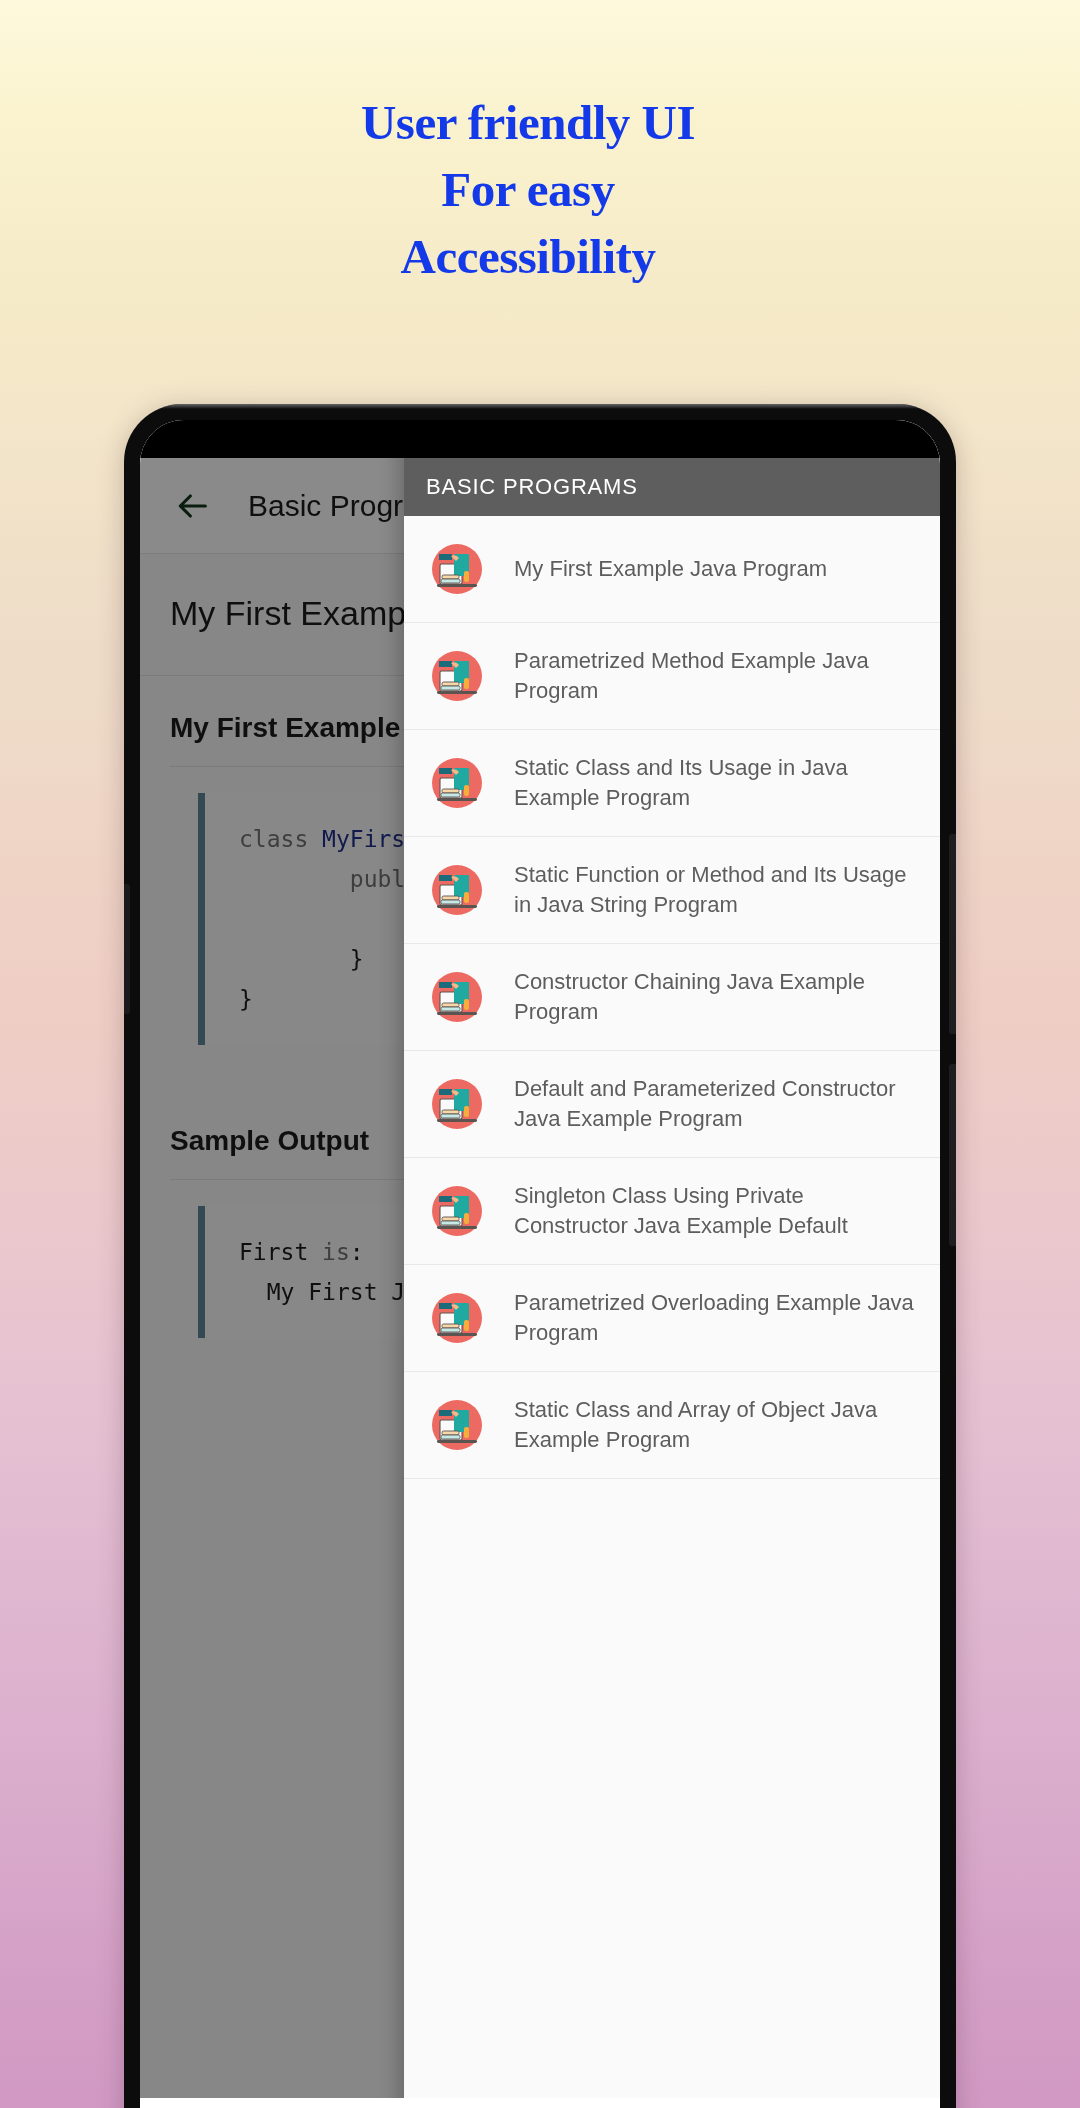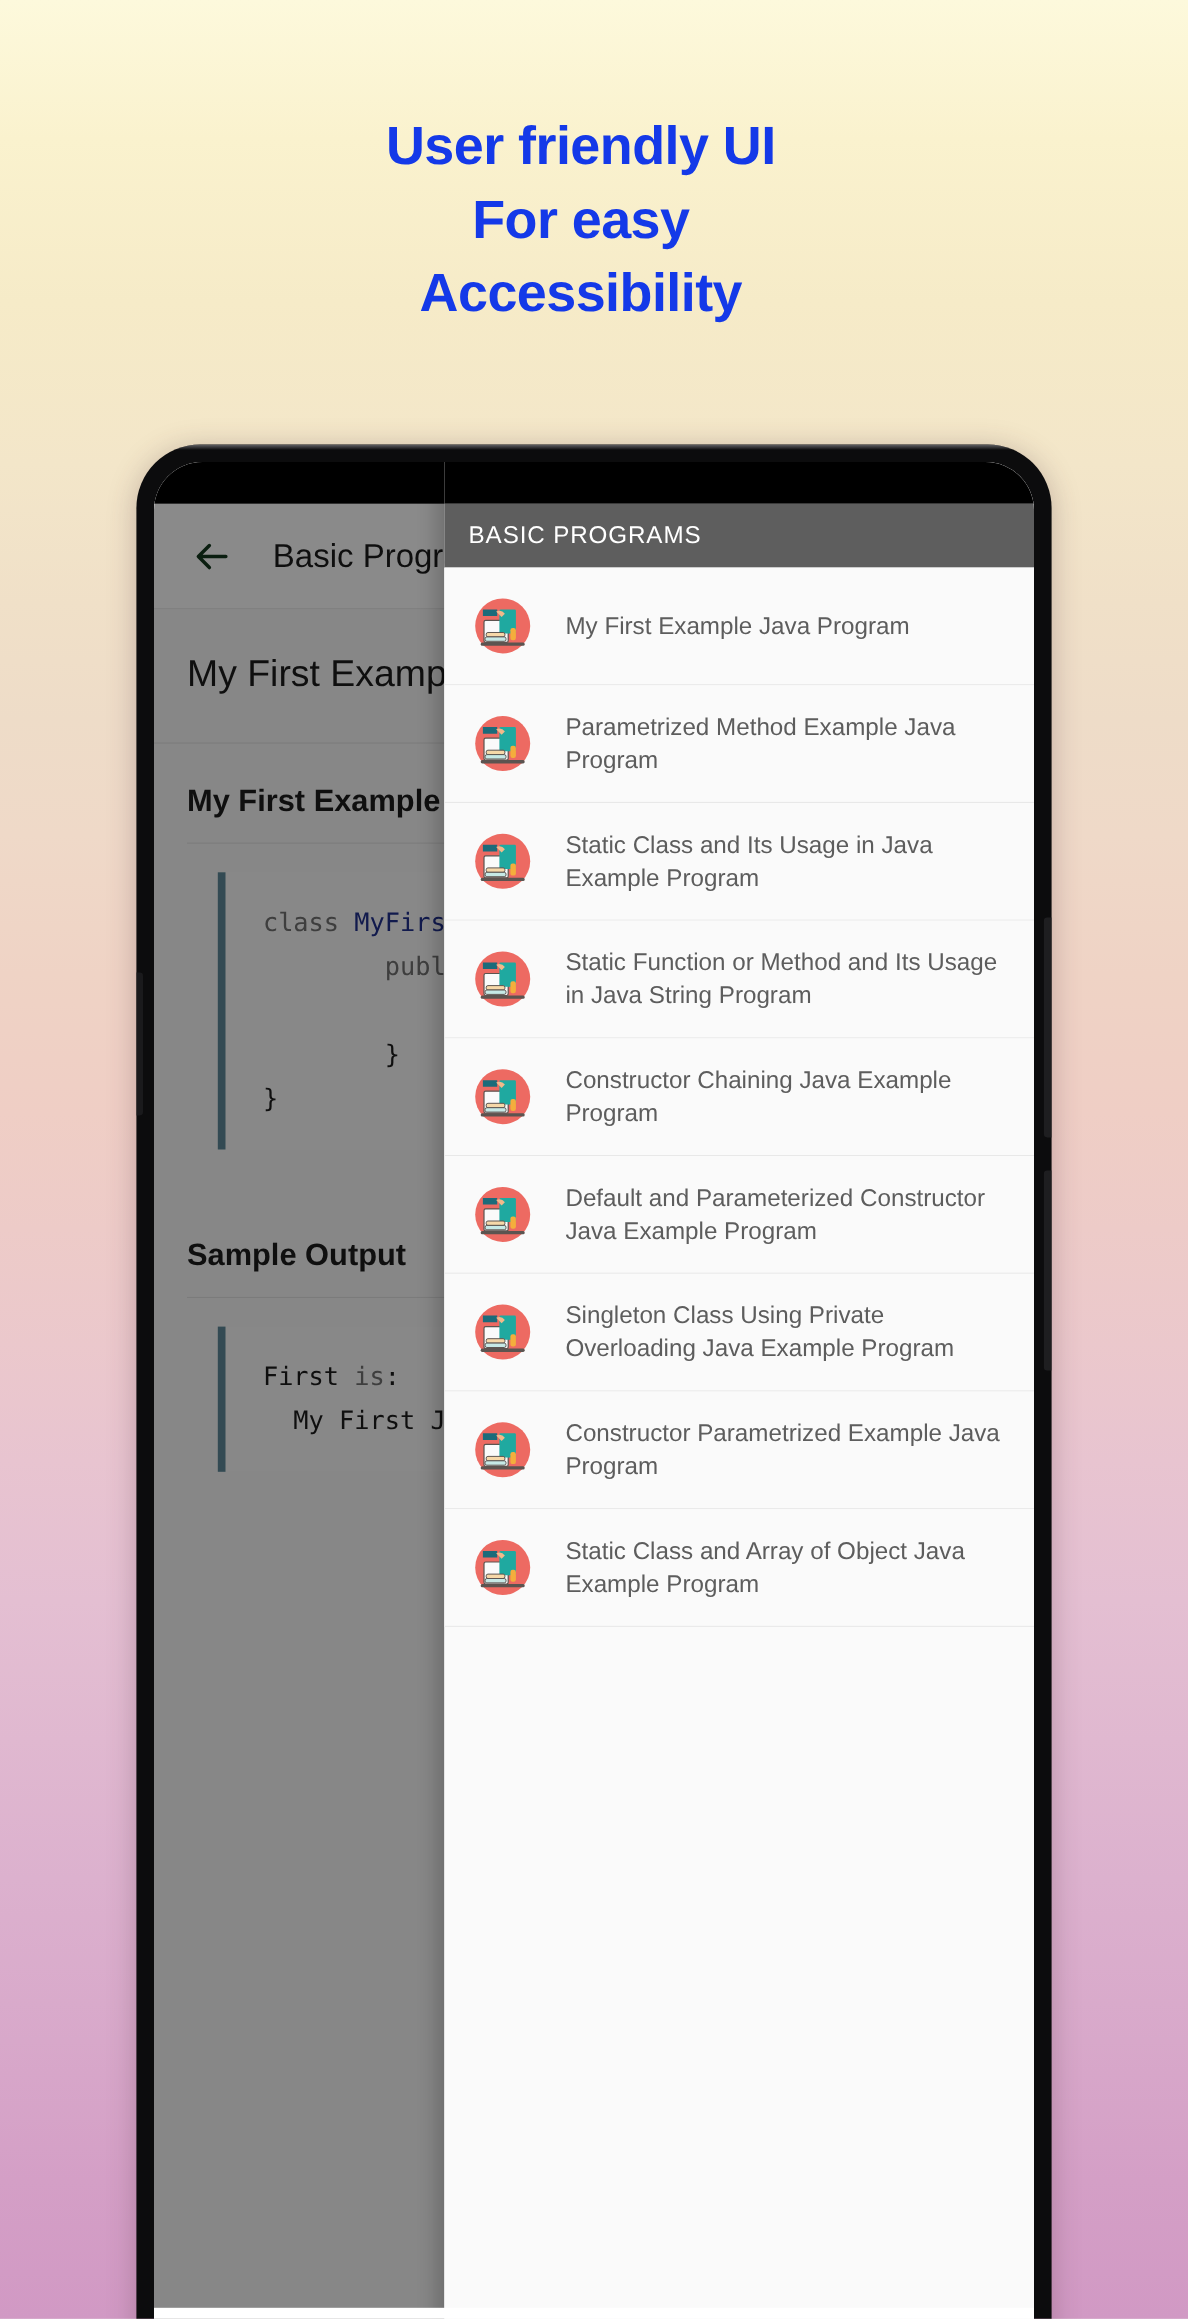--- a/index.html
+++ b/index.html
@@ -30,26 +30,26 @@
         #DCB1CE 81%,
         #D8A8CA 88%,
         #D49FC6 94%,
         #D199C4 100%);
     position: relative;
   }
 
   
   .headline {
     position: absolute;
-    top: 100px;
+    top: 89px;
     left: 0;
     width: 1056px;
     text-align: center;
     color: #1439E8;
-    font-family: Liberation Sans, sans-serif;
+    font-family: Liberation Serif, serif;
     font-weight: bold;
     font-size: 49px;
     line-height: 67px;
     letter-spacing: -0.5px;
   }
   .headline .hl-line { display: block; }
 
   
   .phone {
     position: absolute;
@@ -456,38 +456,38 @@
               <rect x="14" y="26" width="22" height="20" rx="1.5" fill="#FAFAFA" stroke="#5C5450" stroke-width="1.1"></rect>
               <rect x="28" y="16" width="15" height="22" rx="1.2" fill="#1FA9A0"></rect>
               <path d="M13 16 h13 v6 h-13 z" fill="#1C6B7A"></path>
               <path d="M25 18 q5 -2 8 2 l-3 3 z" fill="#F2B98A"></path>
               <rect x="16" y="37" width="17" height="4" rx="1.6" fill="#F6D8A8" stroke="#5C5450" stroke-width="0.9"></rect>
               <rect x="15" y="41" width="19" height="4" rx="1.6" fill="#C6E9E6" stroke="#5C5450" stroke-width="0.9"></rect>
               <rect x="38" y="33" width="5" height="11" rx="2" fill="#F4AE3C"></rect>
               <rect x="11" y="46" width="40" height="3" rx="1.4" fill="#5C5450"></rect>
             </svg>
           </span>
-          <span class="item-label">Singleton Class Using Private Overloading Java Example Program</span>
-        </div>
-
-        <div class="drawer-item">
-          <span class="item-icon">
-            <svg width="62" height="62" viewBox="0 0 62 62" aria-hidden="true">
-              <circle cx="31" cy="31" r="25" fill="#ED6A62"></circle>
-              <rect x="14" y="26" width="22" height="20" rx="1.5" fill="#FAFAFA" stroke="#5C5450" stroke-width="1.1"></rect>
-              <rect x="28" y="16" width="15" height="22" rx="1.2" fill="#1FA9A0"></rect>
-              <path d="M13 16 h13 v6 h-13 z" fill="#1C6B7A"></path>
-              <path d="M25 18 q5 -2 8 2 l-3 3 z" fill="#F2B98A"></path>
-              <rect x="16" y="37" width="17" height="4" rx="1.6" fill="#F6D8A8" stroke="#5C5450" stroke-width="0.9"></rect>
-              <rect x="15" y="41" width="19" height="4" rx="1.6" fill="#C6E9E6" stroke="#5C5450" stroke-width="0.9"></rect>
-              <rect x="38" y="33" width="5" height="11" rx="2" fill="#F4AE3C"></rect>
-              <rect x="11" y="46" width="40" height="3" rx="1.4" fill="#5C5450"></rect>
-            </svg>
-          </span>
-          <span class="item-label">Constructor Parametrized Example Java Program</span>
+          <span class="item-label">Singleton Class Using Private Constructor Java Example Default</span>
+        </div>
+
+        <div class="drawer-item">
+          <span class="item-icon">
+            <svg width="62" height="62" viewBox="0 0 62 62" aria-hidden="true">
+              <circle cx="31" cy="31" r="25" fill="#ED6A62"></circle>
+              <rect x="14" y="26" width="22" height="20" rx="1.5" fill="#FAFAFA" stroke="#5C5450" stroke-width="1.1"></rect>
+              <rect x="28" y="16" width="15" height="22" rx="1.2" fill="#1FA9A0"></rect>
+              <path d="M13 16 h13 v6 h-13 z" fill="#1C6B7A"></path>
+              <path d="M25 18 q5 -2 8 2 l-3 3 z" fill="#F2B98A"></path>
+              <rect x="16" y="37" width="17" height="4" rx="1.6" fill="#F6D8A8" stroke="#5C5450" stroke-width="0.9"></rect>
+              <rect x="15" y="41" width="19" height="4" rx="1.6" fill="#C6E9E6" stroke="#5C5450" stroke-width="0.9"></rect>
+              <rect x="38" y="33" width="5" height="11" rx="2" fill="#F4AE3C"></rect>
+              <rect x="11" y="46" width="40" height="3" rx="1.4" fill="#5C5450"></rect>
+            </svg>
+          </span>
+          <span class="item-label">Parametrized Overloading Example Java Program</span>
         </div>
 
         <div class="drawer-item">
           <span class="item-icon">
             <svg width="62" height="62" viewBox="0 0 62 62" aria-hidden="true">
               <circle cx="31" cy="31" r="25" fill="#ED6A62"></circle>
               <rect x="14" y="26" width="22" height="20" rx="1.5" fill="#FAFAFA" stroke="#5C5450" stroke-width="1.1"></rect>
               <rect x="28" y="16" width="15" height="22" rx="1.2" fill="#1FA9A0"></rect>
               <path d="M13 16 h13 v6 h-13 z" fill="#1C6B7A"></path>
               <path d="M25 18 q5 -2 8 2 l-3 3 z" fill="#F2B98A"></path>

